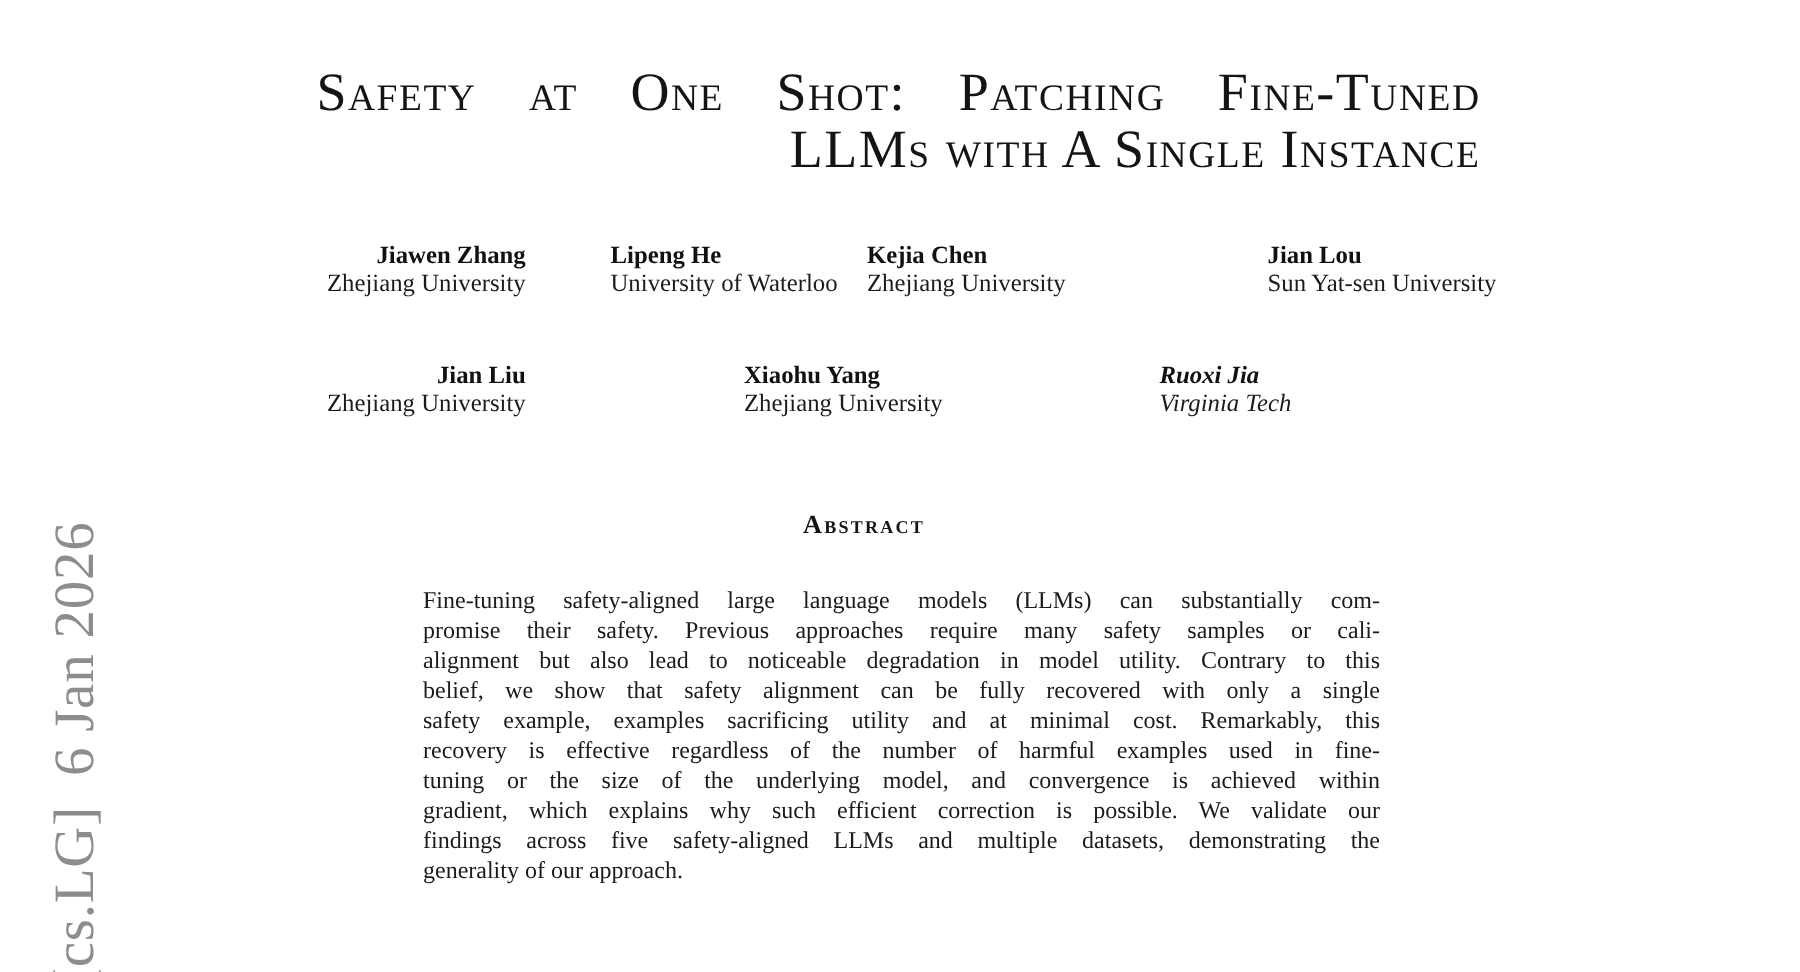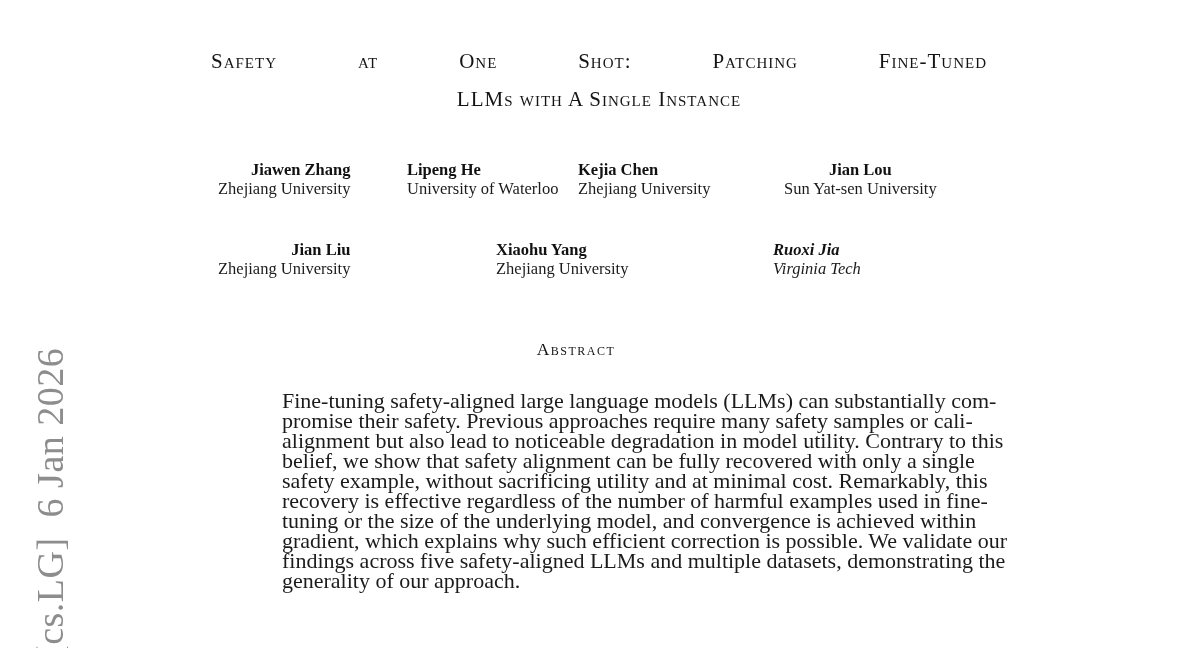--- a/index.html
+++ b/index.html
@@ -30,70 +30,71 @@
     letter-spacing: 0.5px;
   }
 
   
   .title {
     position: absolute;
     left: 211px;
     top: 42px;
     width: 776px;
     font-variant: small-caps;
-    font-size: 21px;
+    font-size: 36px;
     line-height: 38px;
     color: #141414;
     letter-spacing: 1px;
   }
   .title-line-1 {
     text-align: justify;
     text-align-last: justify;
   }
   .title-line-2 {
-    text-align: center;
+    text-align: right;
   }
 
   
   .author {
     position: absolute;
     font-size: 16.5px;
     line-height: 19px;
     white-space: nowrap;
   }
   .author .name { font-weight: bold; color: #111; }
   .author .affil { color: #1b1b1b; }
 
   .a-r1 { top: 160px; }
   .a-r2 { top: 240px; }
   .a-c1 { left: 218px; text-align: right; }
   .a-c2 { left: 407px; }
   .a-c3 { left: 578px; }
-  .a-c4 { left: 784px; text-align: center; }
+  .a-c4 { left: 845px; }
   .a-c5 { left: 496px; }
   .a-c6 { left: 773px; font-style: italic; }
 
   
   .abstract-heading {
     position: absolute;
     left: 0;
     top: 339px;
     width: 1152px;
     text-align: center;
     font-variant: small-caps;
     font-size: 17.5px;
     letter-spacing: 1.5px;
     color: #141414;
+    font-weight: bold;
   }
   .abstract-body {
     position: absolute;
     left: 282px;
     top: 391px;
     width: 638px;
-    font-size: 22px;
+    font-size: 16px;
     line-height: 20px;
     color: #1b1b1b;
   }
   .abs-line {
     white-space: nowrap;
     text-align: justify;
     text-align-last: justify;
   }
   .abs-line.last {
     text-align: left;
@@ -140,19 +141,19 @@
   <div class="affil">Virginia Tech</div>
 </div>
 
 <div class="abstract-heading">Abstract</div>
 
 <div class="abstract-body">
   <div class="abs-line">Fine-tuning safety-aligned large language models (LLMs) can substantially com-</div>
   <div class="abs-line">promise their safety. Previous approaches require many safety samples or cali-</div>
   <div class="abs-line">alignment but also lead to noticeable degradation in model utility. Contrary to this</div>
   <div class="abs-line">belief, we show that safety alignment can be fully recovered with only a single</div>
-  <div class="abs-line">safety example, without sacrificing utility and at minimal cost. Remarkably, this</div>
+  <div class="abs-line">safety example, examples sacrificing utility and at minimal cost. Remarkably, this</div>
   <div class="abs-line">recovery is effective regardless of the number of harmful examples used in fine-</div>
   <div class="abs-line">tuning or the size of the underlying model, and convergence is achieved within</div>
   <div class="abs-line">gradient, which explains why such efficient correction is possible. We validate our</div>
   <div class="abs-line">findings across five safety-aligned LLMs and multiple datasets, demonstrating the</div>
   <div class="abs-line last">generality of our approach.</div>
 </div>
 
 </body></html>

